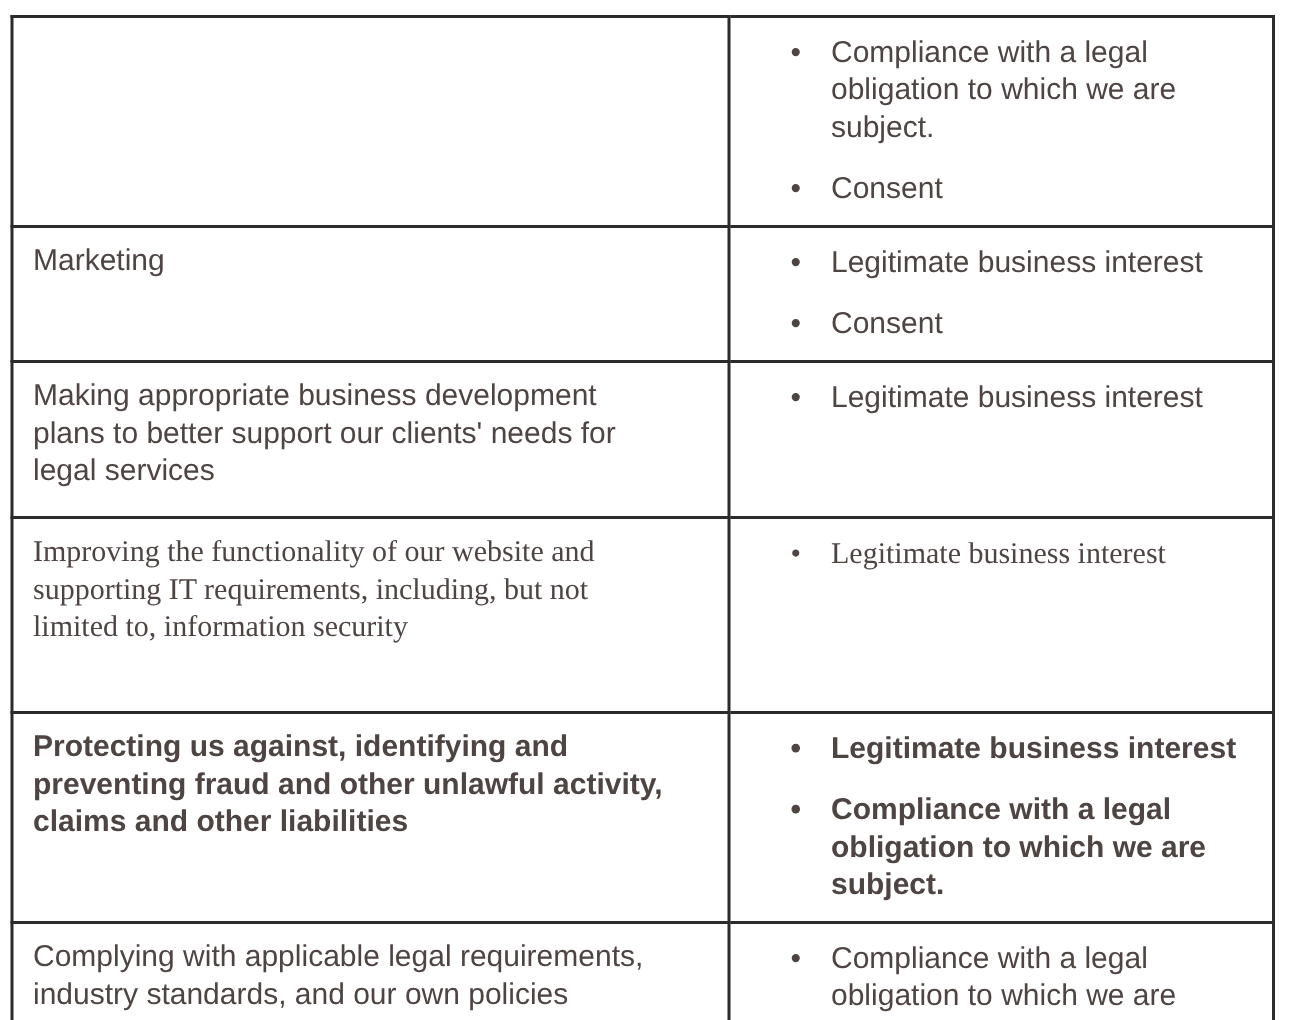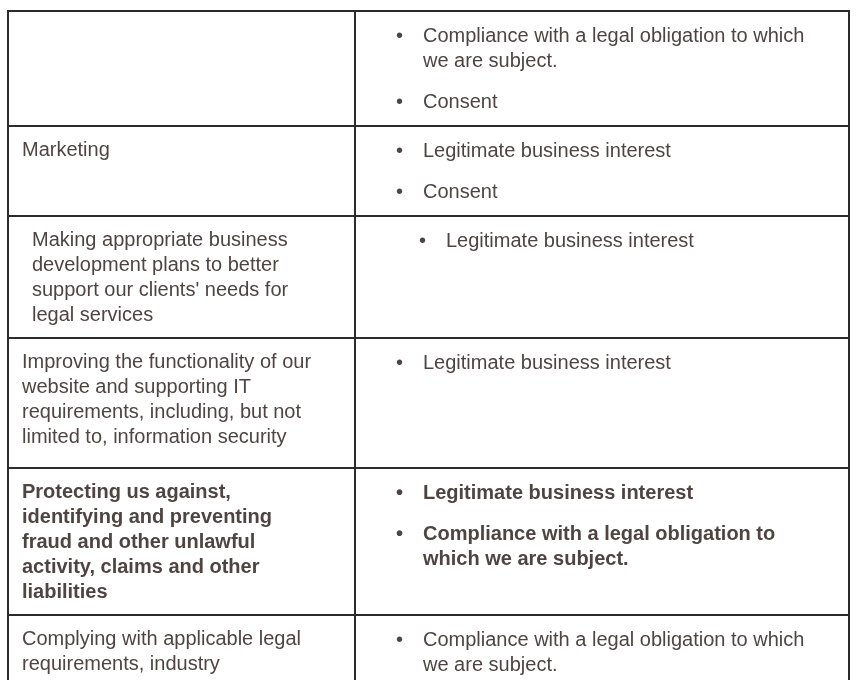--- a/index.html
+++ b/index.html
@@ -24,21 +24,21 @@
   }
   .row { display: table-row; }
   .cell {
     display: table-cell;
     border: 2px solid var(--border, #2b2b2b);
     vertical-align: top;
     box-sizing: border-box;
     background: #ffffff;
   }
   .cell.purpose {
-    width: 347px;
+    width: 478px;
     padding: 10px 37px 10px 13px;
   }
   .cell.bases {
     padding: 11px 14px 11px 0;
   }
   .purpose-text { margin: 0; }
   .bases-list {
     margin: 0;
     padding: 0;
     list-style: none;
@@ -50,22 +50,22 @@
   }
   .basis-item:last-child { margin-bottom: 0; }
   .bullet {
     position: absolute;
     left: 40px;
     top: 0;
   }
   
   .row:nth-child(1) .cell { height: 114px; }
   .row:nth-child(2) .cell { height: 85px; }
-  .row:nth-child(3) .cell { height: 104px; padding-left: 23px; }
-  .row:nth-child(4) .cell { height: 130px; }
+  .row:nth-child(3) .cell { height: 104px; }
+  .row:nth-child(4) .cell { height: 130px; font-family: Liberation Serif, serif; }
   .row:nth-child(5) .cell { height: 108px; font-weight: bold; }
   .row:nth-child(6) .cell { height: 104px; }
 </style>
 </head>
 <body>
 
 <div class="doc">
   <div class="doc-table">
   <div class="row">
     <div class="cell purpose">

